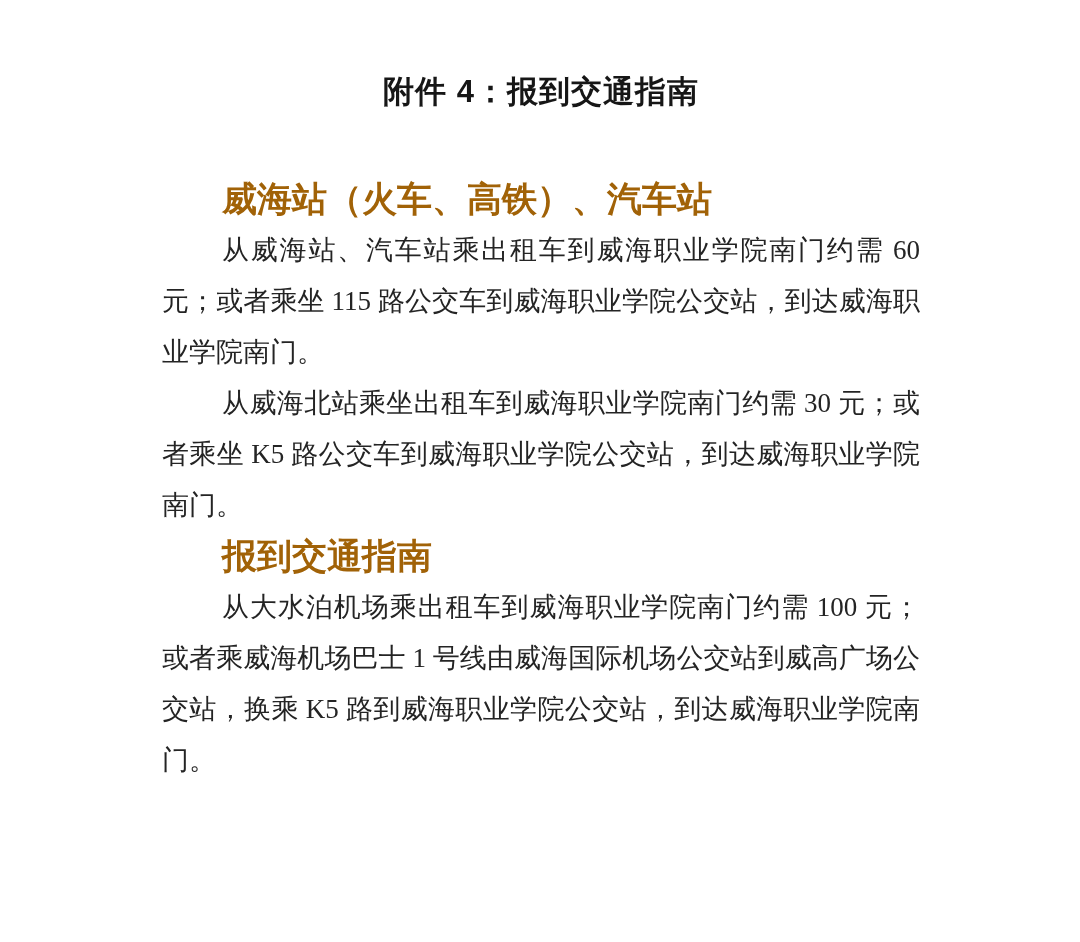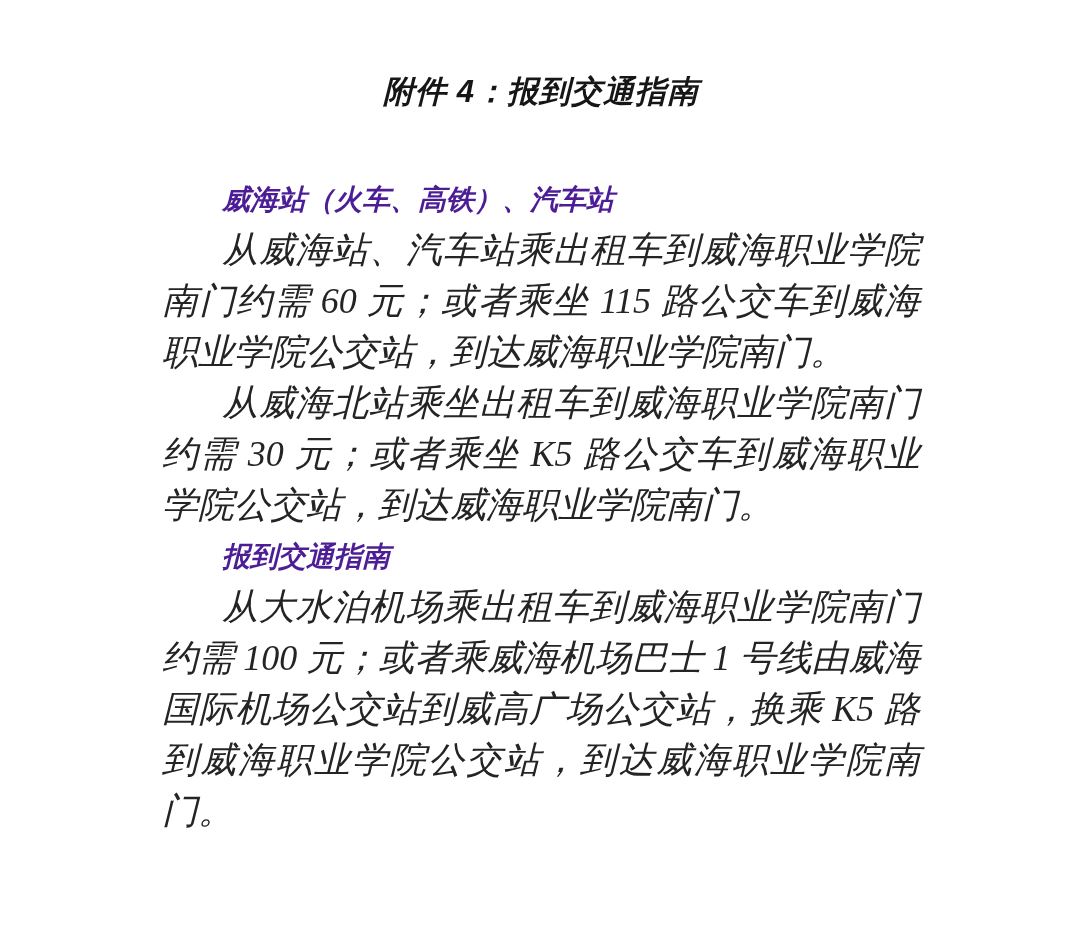--- a/index.html
+++ b/index.html
@@ -8,48 +8,47 @@
     background: #ffffff;
   }
   .page {
     position: relative;
     width: 1080px;
     height: 942px;
     background: #ffffff;
     overflow: hidden;
     font-family: "Liberation Serif", serif;
     color: #1f1f1f;
-    font-style: italic;
   }
   .content {
     position: absolute;
     left: 162px;
     top: 72px;
     width: 758px;
   }
   .doc-title {
     text-align: center;
     font-family: "Liberation Sans", sans-serif;
     font-weight: bold;
     font-size: 31px;
     letter-spacing: 1px;
     color: #161616;
     margin: 0 0 62px 0;
     line-height: 40px;
   }
   .section-heading {
     font-weight: bold;
-    font-size: 28px;
+    font-size: 35px;
     line-height: 51px;
     padding-left: 60px;
     margin: 0;
-    color: #4c1d95;
+    color: #a16207;
   }
   .section-body {
-    font-size: 36px;
+    font-size: 27px;
     line-height: 51px;
     margin: 0;
     text-indent: 60px;
     text-align: justify;
     text-justify: inter-character;
     color: #242424;
   }
 </style>
 </head>
 <body>

